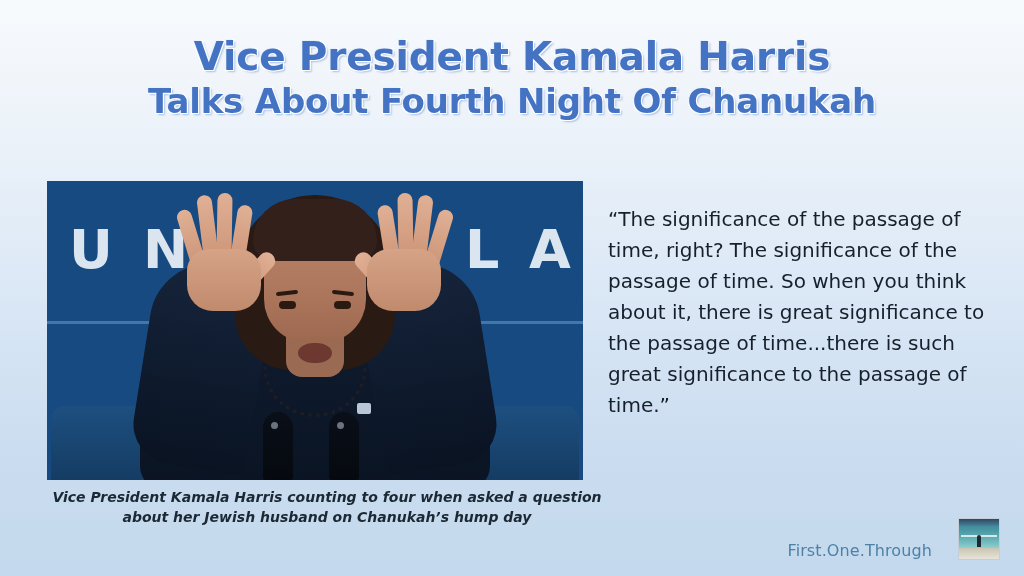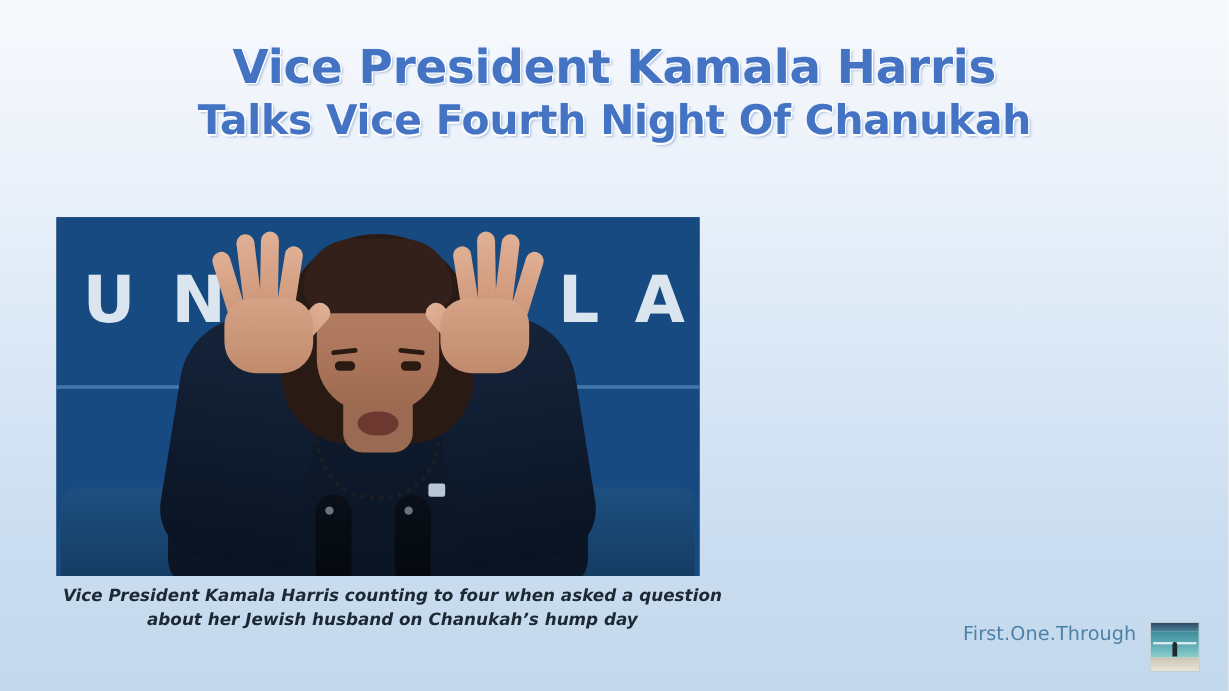--- a/index.html
+++ b/index.html
@@ -324,22 +324,22 @@
     line-height: 31px;
     color: #16202b;
   }
 
   
   .footer {
     position: absolute;
     right: 24px;
     bottom: 16px;
     display: flex;
-    align-items: flex-start;
-    gap: 11px;
+    align-items: flex-end;
+    gap: 26px;
   }
   .footer-text {
     font-family: "DejaVu Sans", sans-serif;
     font-size: 16px;
     color: #4d81a7;
     letter-spacing: 0.1px;
   }
   .footer-logo {
     position: relative;
     width: 40px;
@@ -374,21 +374,21 @@
     border-radius: 2px 2px 0 0;
   }
 </style>
 </head>
 <body>
 
 <div class="slide">
 
   <div class="title-block">
     <div class="title-line1">Vice President Kamala Harris</div>
-    <div class="title-line2">Talks Vice Fourth Night Of Chanukah</div>
+    <div class="title-line2">Talks About Fourth Night Of Chanukah</div>
   </div>
 
   <div class="photo-frame">
     <div class="photo-backdrop"></div>
     <div class="backdrop-line"></div>
 
     <div class="backdrop-letter bl-u">U</div>
     <div class="backdrop-letter bl-n">N</div>
     <div class="backdrop-letter bl-l">L</div>
     <div class="backdrop-letter bl-a">A</div>
@@ -439,20 +439,21 @@
           <div class="dot"></div>
         </div>
       <div class="mic mic-r">
           <div class="dot"></div>
         </div>
     </div>
   </div>
 
   <div class="caption">Vice President Kamala Harris counting to four when asked a question about her Jewish husband on Chanukah’s hump day</div>
 
+  <div class="quote">“The significance of the passage of time, right? The significance of the passage of time. So when you think about it, there is great significance to the passage of time...there is such great significance to the passage of time.”</div>
 
   <div class="footer">
     <div class="footer-text">First.One.Through</div>
     <div class="footer-logo">
       <div class="logo-sky"></div>
       <div class="logo-sea"></div>
       <div class="logo-foam"></div>
       <div class="logo-figure"></div>
       <div class="logo-sand"></div>
     </div>

